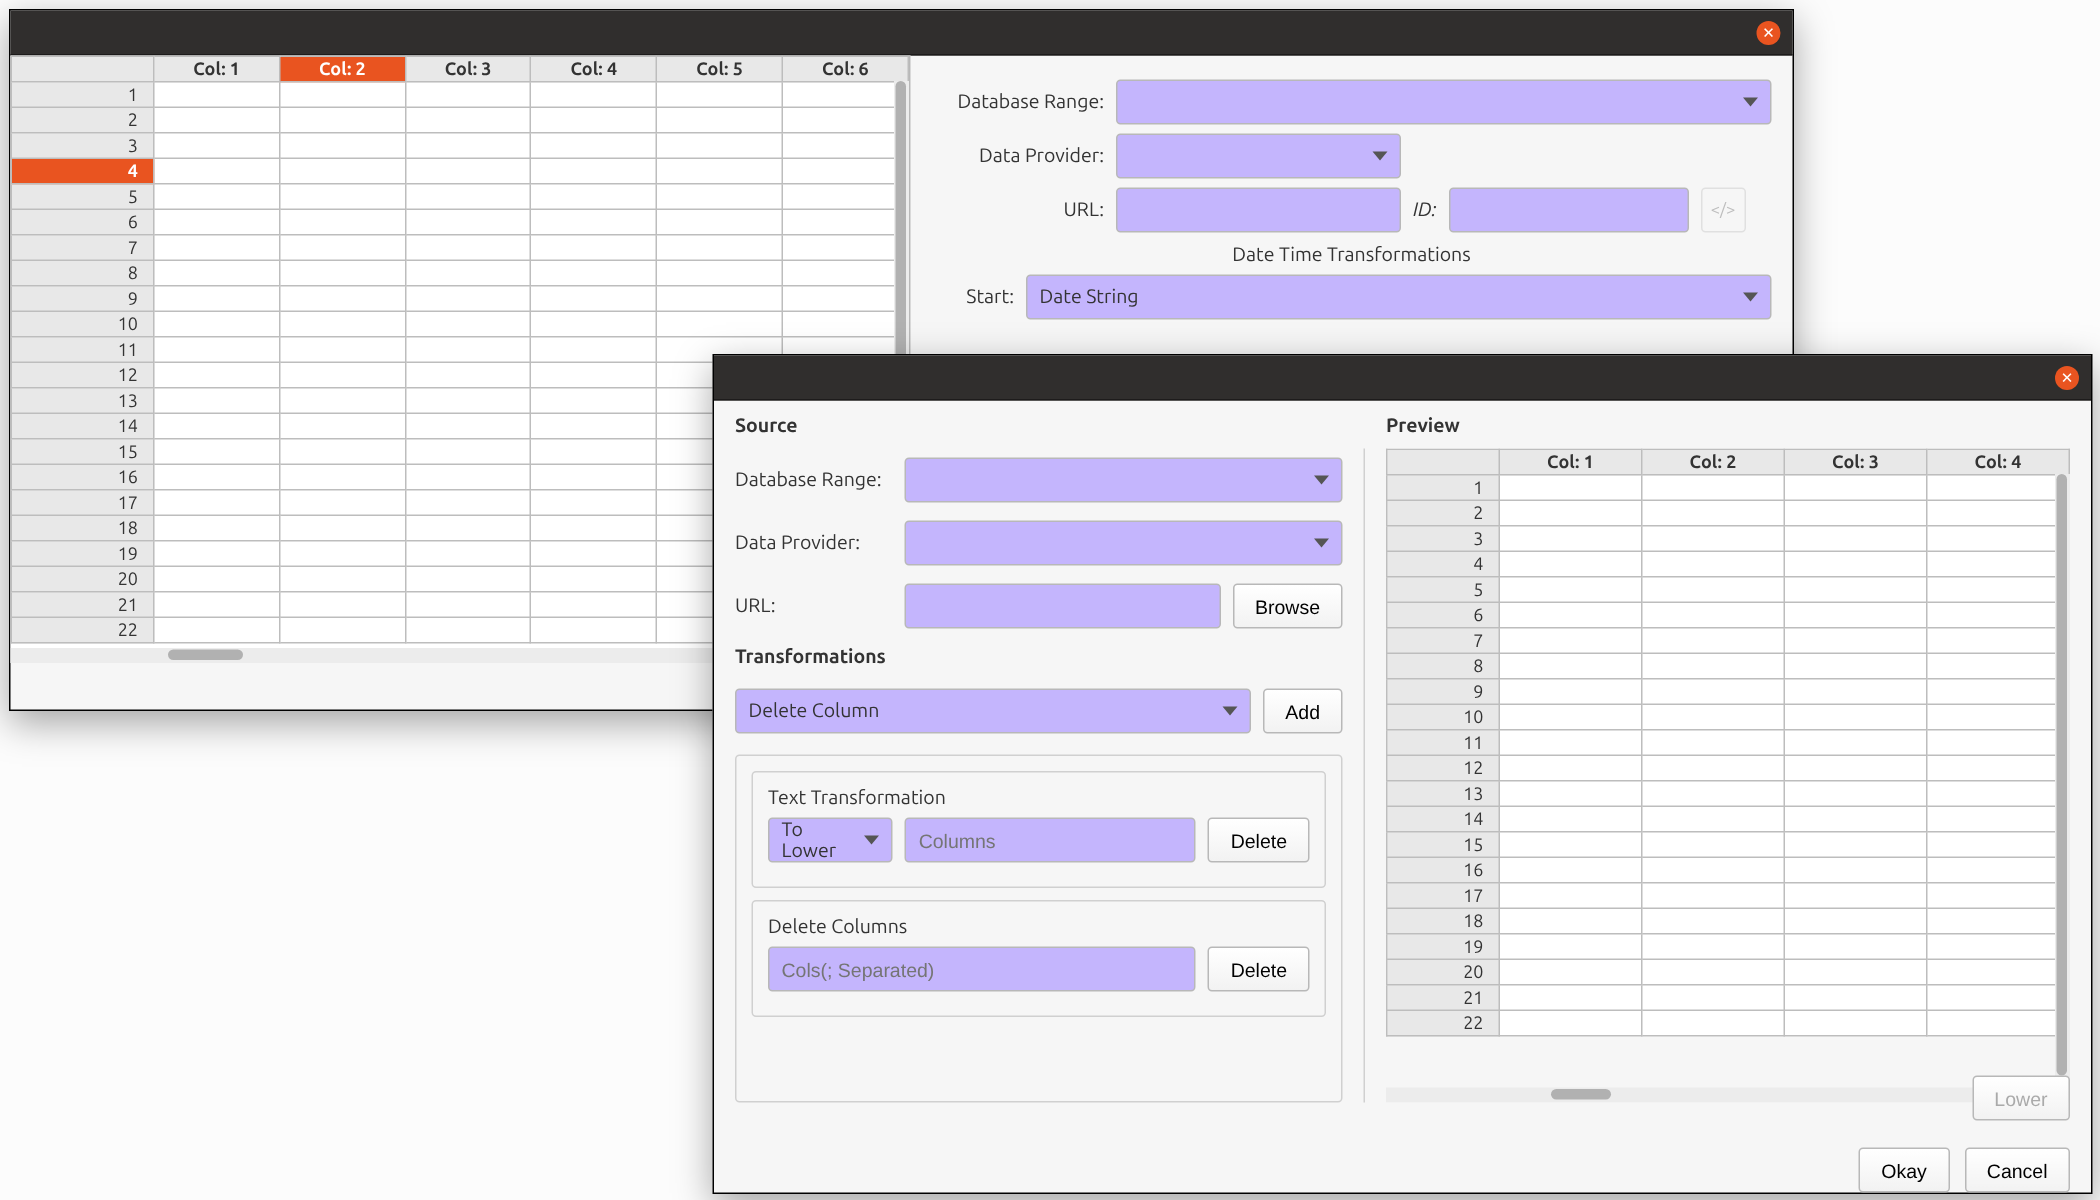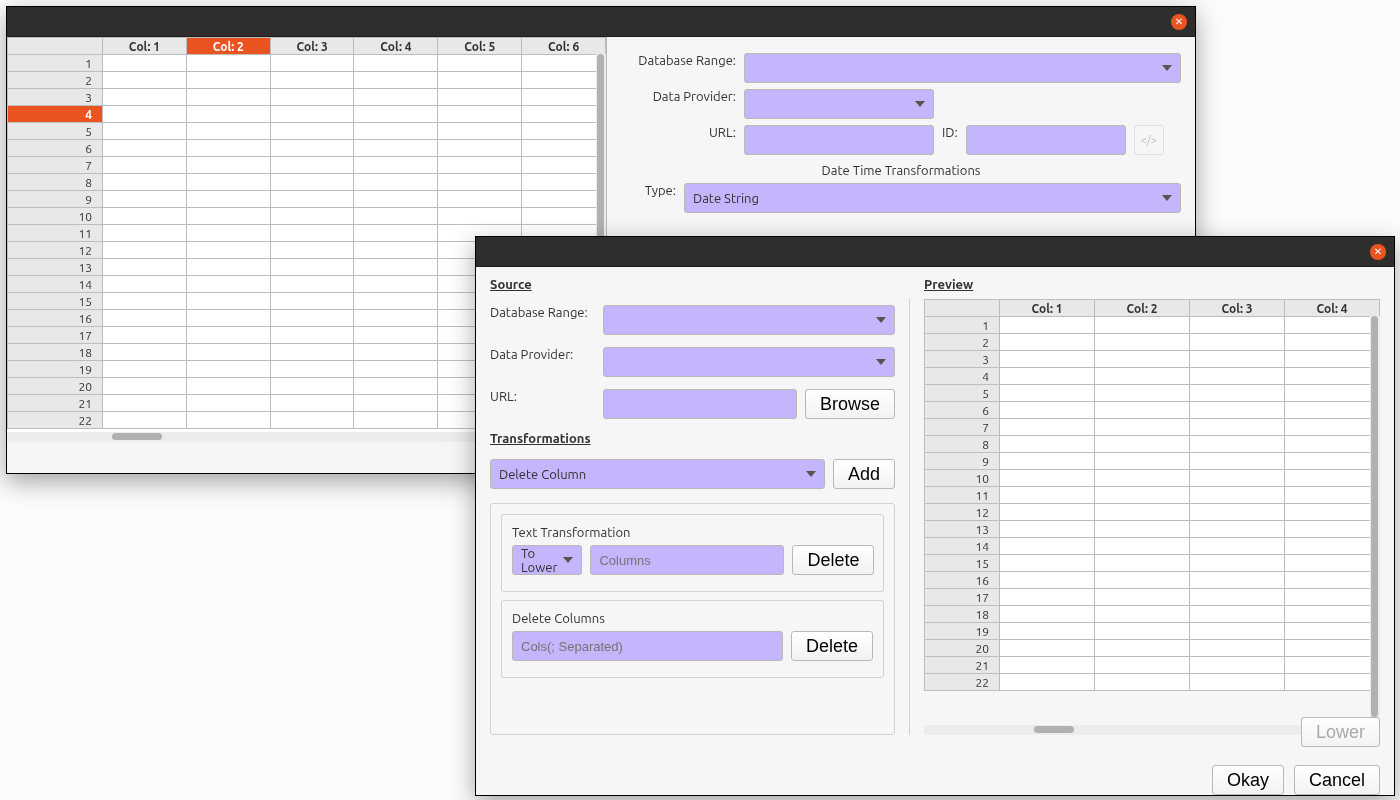--- a/index.html
+++ b/index.html
@@ -143,23 +143,23 @@
   }
   .vscroll .thumb {
     position: absolute;
     left: 1px;
     width: 7px;
     background: #b1b1b1;
     border-radius: 4px;
   }
 
   
-  .form-row { display: flex; gap: 8px; margin: 6px 0; }
+  .form-row { display: flex; align-items: center; gap: 8px; margin: 6px 0; }
   .label { width: 115px; text-align: right; }
-  .label.narrow { width: auto; }
+  .label.narrow { width: auto; font-style: italic; }
   input[type=text], .select {
     height: 30px;
     border: 1px solid var(--border-mid);
     border-radius: 3px;
     background: #c4b5fd;
     padding: 0 8px;
     font-size: 13px;
   }
   .select {
     display: inline-flex;
@@ -189,21 +189,21 @@
   }
 
   
   #win-front { left: 475px; top: 236px; width: 920px; height: 560px; }
   .front-body {
     display: flex;
     gap: 14px;
     padding: 10px 14px 6px 14px;
     height: calc(100% - 30px - 54px);
   }
-  .panel-title { font-weight: bold; margin-bottom: 8px; text-decoration: underline; }
+  .panel-title { font-weight: bold; margin-bottom: 8px; }
   .src-panel { width: 405px; display:flex; flex-direction:column; }
   .src-panel .form-row .label { width: 105px; text-align: left; }
   .preview-panel { flex: 1; display:flex; flex-direction:column;}
   .divider {
     width: 1px;
     background: var(--border-light);
     margin-top: 22px;
   }
 
   .subbox, .outerbox {
@@ -214,21 +214,21 @@
   }
   .outerbox { flex: 1; }
   .subbox .group-label { margin-bottom: 6px; }
 
   button, .btn {
     height: 30px;
     padding: 0 14px;
     border: 1px solid var(--border-mid);
     border-radius: 3px;
     background: linear-gradient(#fff,#f2f2f2);
-    font-size: 18px;
+    font-size: 13px;
     cursor: default;
   }
   .btn.disabled { color: #aaa; }
 
   .front-footer {
     height: 54px;
     padding: 0 14px;
     display: flex;
     align-items: flex-end;
     justify-content: flex-end;
@@ -488,21 +488,21 @@
       </div>
       <div class="form-row">
         <span class="label" style="padding-left:40px">URL:</span>
         <input type="text" style="width: 190px;">
         <span class="label narrow">ID:</span>
         <input type="text" style="width: 160px;">
         <span class="code-icon">&lt;/&gt;</span>
       </div>
       <div class="section-title">Date Time Transformations</div>
       <div class="form-row">
-        <span class="label" style="width:55px">Type:</span>
+        <span class="label" style="width:55px">Start:</span>
         <div class="select" style="flex:1">
           <span>Date String</span>
             <span class="caret"></span>
         </div>
       </div>
     </div>
   </div>
 </div>
 
 <div class="window" id="win-front">

